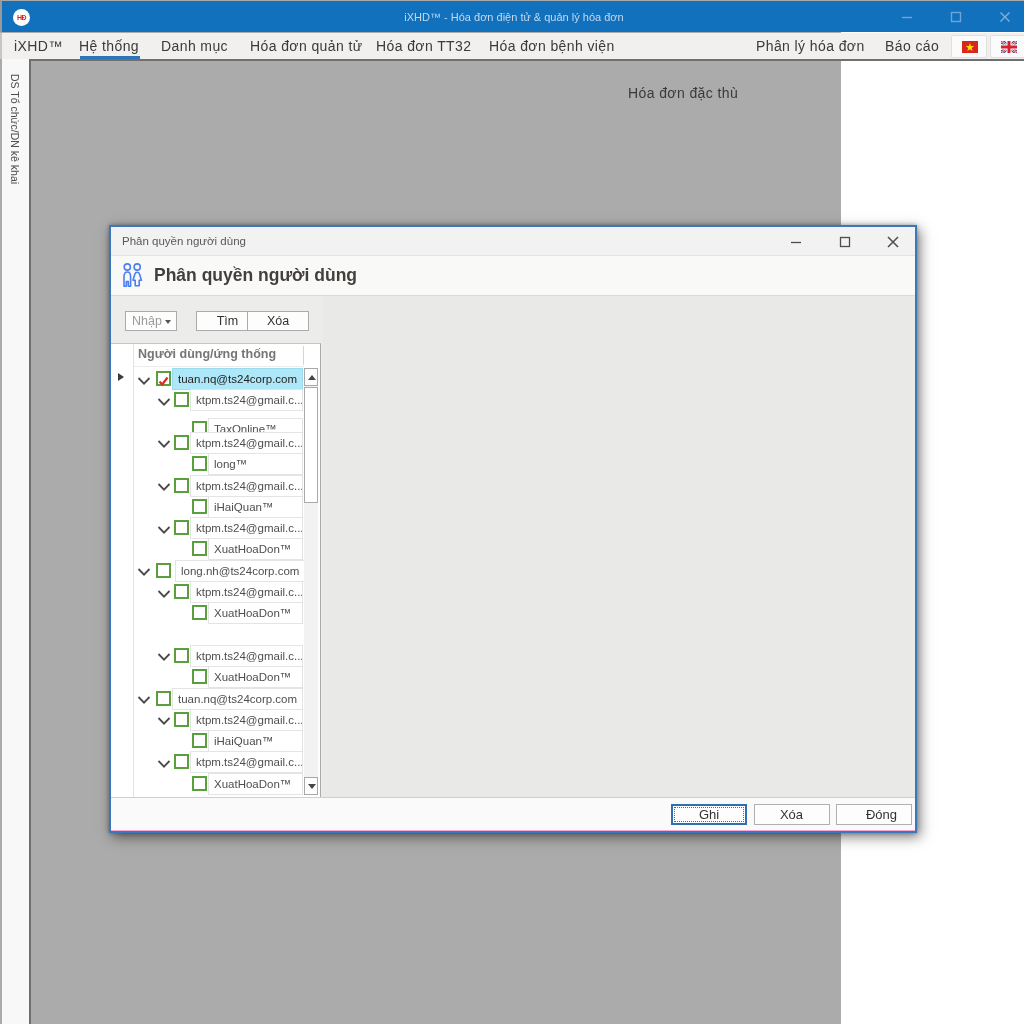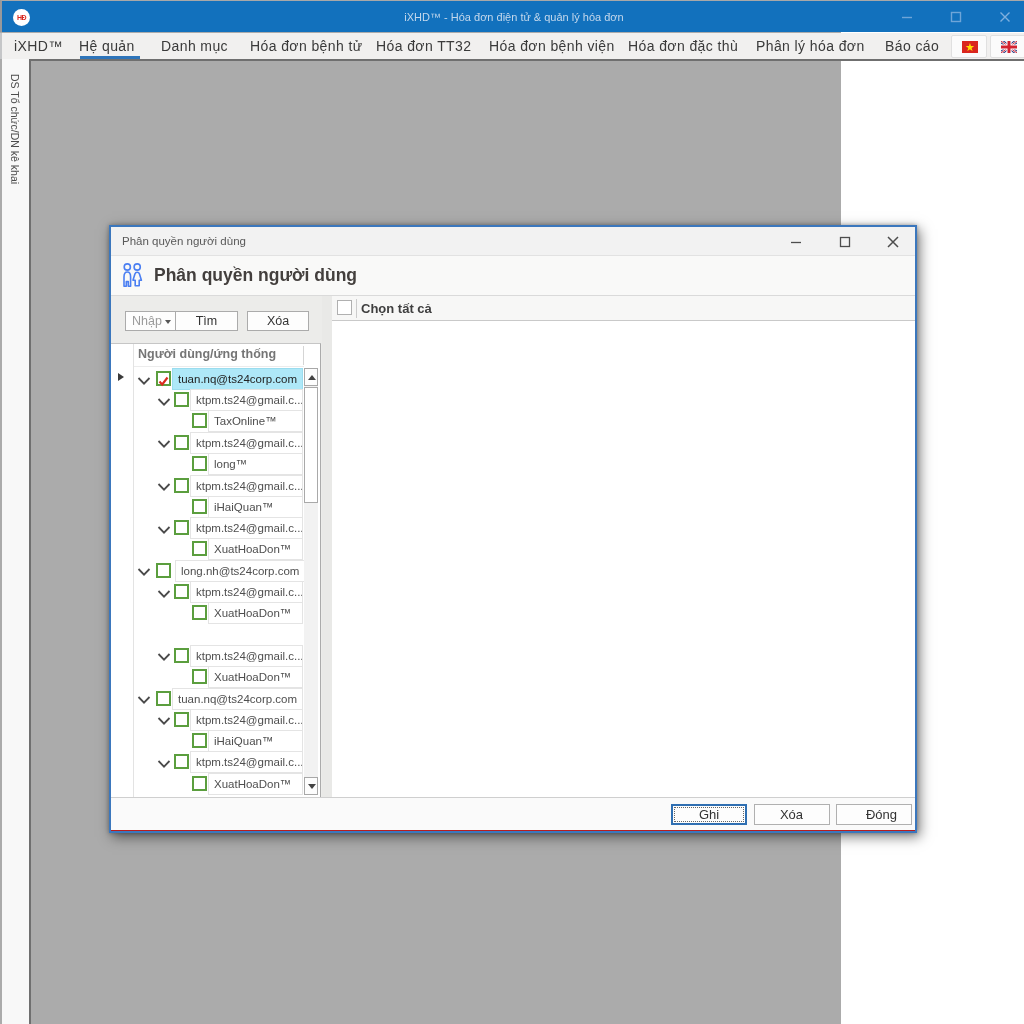--- a/index.html
+++ b/index.html
@@ -17,21 +17,21 @@
 #menubar { left:0; top:33px; width:1024px; height:26px; background:#f1f0ef; border-left:2px solid #c5c6c8; }
 .mi { position:absolute; top:5px; font-size:14px; letter-spacing:0.4px; color:#3a3a3a; white-space:nowrap; }
 #miact { left:78px; top:23px; width:60px; height:3px; background:#2e74b9; }
 .flagbtn { position:absolute; top:2px; height:23px; background:#fbfbfb; border:1px solid #e0e0e0; border-radius:2px; }
 #contentline { left:29px; top:59px; width:995px; height:2px; background:#6f6f6f; }
 #sidetab { left:2px; top:59px; width:27px; height:965px; background:#f8f8f8; }
 #sidetabline { left:29px; top:61px; width:2px; height:963px; background:#6f6f6f; }
 #sidetext { left:0px; top:74px; width:21px; height:120px; writing-mode:vertical-rl; font-size:10.5px; color:#4c4c4c; white-space:nowrap; }
 
 
-#dialog { left:109px; top:225px; width:808px; height:608px; background:#b91c1c; border:2px solid #3b77bd; box-shadow:3px 4px 12px rgba(0,0,0,0.5), 0 0 4px rgba(0,0,0,0.3); }
+#dialog { left:109px; top:225px; width:808px; height:608px; background:#f9a8d4; border:2px solid #3b77bd; box-shadow:3px 4px 12px rgba(0,0,0,0.5), 0 0 4px rgba(0,0,0,0.3); }
 #dtitle { left:0; top:0; width:804px; height:29px; background:#f2f2f2; border-bottom:1px solid #e2e2e2; }
 #dtitle span { position:absolute; left:11px; top:8px; font-size:11.5px; color:#595959; }
 #dclose { left:773px; top:6px; width:18px; height:18px; }
 #dheader { left:0; top:29px; width:804px; height:40px; background:#f9f9f8; border-bottom:1px solid #dadada; }
 #dheadtitle { left:43px; top:9px; font-size:17.5px; font-weight:bold; color:#433f3d; }
 #dbody { left:0; top:69px; width:804px; height:501px; background:#e9e9e7; }
 #leftpanel { left:0; top:0; width:211px; height:501px; background:#ececea; }
 #rightpanel { left:221px; top:0; width:583px; height:501px; background:#fff; }
 #rphead { left:0; top:0; width:583px; height:25px; background:#f7f7f6; border-bottom:1px solid #c9c9c9; }
 #rpcheck { left:5px; top:4px; width:15px; height:15px; background:#fff; border:1px solid #b0b0b0; }
@@ -79,26 +79,26 @@
     <div class="wbtn abs" style="left:948px;"><svg width="12" height="14">
           <rect x="1.5" y="2.5" width="9" height="9" fill="none" stroke="#6ea5d8" stroke-width="1.4"></rect>
         </svg></div>
     <div class="wbtn abs" style="left:997px;"><svg width="12" height="14">
           <path d="M1.5 2.5 L10.5 11.5 M10.5 2.5 L1.5 11.5" stroke="#7fb0de" stroke-width="1.4"></path>
         </svg></div>
   </div>
 
   <div id="menubar" class="abs">
     <span class="mi" style="left:12px;">iXHD™</span>
-    <span class="mi" style="left:77px;">Hệ quản</span>
+    <span class="mi" style="left:77px;">Hệ thống</span>
     <span class="mi" style="left:159px;">Danh mục</span>
-    <span class="mi" style="left:248px;">Hóa đơn bệnh tử</span>
+    <span class="mi" style="left:248px;">Hóa đơn quản tử</span>
     <span class="mi" style="left:374px;">Hóa đơn TT32</span>
     <span class="mi" style="left:487px;">Hóa đơn bệnh viện</span>
-    <span class="mi" style="left:626px;">Hóa đơn đặc thù</span>
+    <span class="mi" style="left:626px;margin-top:47px;">Hóa đơn đặc thù</span>
     <span class="mi" style="left:754px;">Phân lý hóa đơn</span>
     <span class="mi" style="left:883px;">Báo cáo</span>
     <div id="miact" class="abs"></div>
     <div class="flagbtn" style="left:949px; width:36px;">
       <svg width="16" height="12" style="position:absolute;left:10px;top:5px;">
           <rect width="16" height="12" fill="#da251d"></rect>
           <text x="8" y="10" font-size="11" text-anchor="middle" fill="#ffde00">★</text>
         </svg>
     </div>
     <div class="flagbtn" style="left:988px; width:36px;">
@@ -140,21 +140,21 @@
           <path d="M2 23.2 V14 c0-3.4 1.4-5 3.3-5 c1.9 0 3.3 1.6 3.3 5 V23.2 h-2.3 v-4.6 h-2 v4.6 z"></path>
           <circle cx="15.2" cy="4" r="3.1"></circle>
           <path d="M15.2 9.2 c1.1 0 1.9 .7 2.3 1.9 l1.9 6.1 h-2.2 v5.6 h-4 v-5.6 h-2.2 l1.9-6.1 c.4-1.2 1.2-1.9 2.3-1.9 z"></path>
         </g>
       </svg>
       <span id="dheadtitle" class="abs">Phân quyền người dùng</span>
     </div>
     <div id="dbody" class="abs">
       <div id="leftpanel" class="abs">
         <div id="drop" class="tbtn">Nhập<span id="droparr"></span></div>
-        <div class="tbtn" style="left:64px; width:63px;">Tìm</div>
+        <div class="tbtn" style="left:85px; width:63px;">Tìm</div>
         <div class="tbtn" style="left:136px; width:62px;">Xóa</div>
         <div id="tree" class="abs">
           <div id="gutter" class="abs">
               <div id="gutarrow" class="abs"></div>
             </div>
           <div id="treehead" class="abs">
               <span>Người dùng/ứng thống</span>
             </div>
           <div id="theadline" class="abs"></div>
           <div id="rows" class="abs" style="left:0;top:24px;width:210px;height:429px;overflow:hidden;">
@@ -171,21 +171,21 @@
               </div>
           <div class="trow" style="top:21.3px;">
                 <span class="chev" style="left:46px;">
                   <svg width="14" height="9">
                     <polyline points="1.5,2 7,7.6 12.5,2" stroke="#4a4a4a" stroke-width="1.8" fill="none"></polyline>
                   </svg>
                 </span>
                 <span class="cb" style="left:62.5px;"></span>
                 <span class="cell" style="left:79px; width:113px;">ktpm.ts24@gmail.c...</span>
               </div>
-          <div class="trow" style="top:42px;text-decoration:underline;">
+          <div class="trow" style="top:50px;text-decoration:underline;">
                 <span class="cb" style="left:80.5px;"></span>
                 <span class="cell" style="left:97px; width:95px;">TaxOnline™</span>
               </div>
           <div class="trow" style="top:63.9px;">
                 <span class="chev" style="left:46px;">
                   <svg width="14" height="9">
                     <polyline points="1.5,2 7,7.6 12.5,2" stroke="#4a4a4a" stroke-width="1.8" fill="none"></polyline>
                   </svg>
                 </span>
                 <span class="cb" style="left:62.5px;"></span>
@@ -296,27 +296,20 @@
             <div class="sbtn" style="top:0;">
                 <div class="tri-up"></div>
               </div>
             <div id="sthumb"></div>
             <div class="sbtn" style="bottom:0;">
                 <div class="tri-dn"></div>
               </div>
           </div>
         </div>
       </div>
-      <div id="rightpanel" class="abs">
-        <div id="rphead" class="abs">
-          <div id="rpcheck" class="abs"></div>
-          <div id="rpdivider" class="abs"></div>
-          <span id="rptext" class="abs">Chọn tất cả</span>
-        </div>
-      </div>
     </div>
     <div id="dfooter" class="abs">
       <div id="ghi" class="fbtn" style="left:560px;">Ghi</div>
       <div class="fbtn" style="left:642.5px;">Xóa</div>
       <div class="fbtn" style="left:725px;padding-left:15px;">Đóng</div>
     </div>
   </div>
 
 </div>
 

